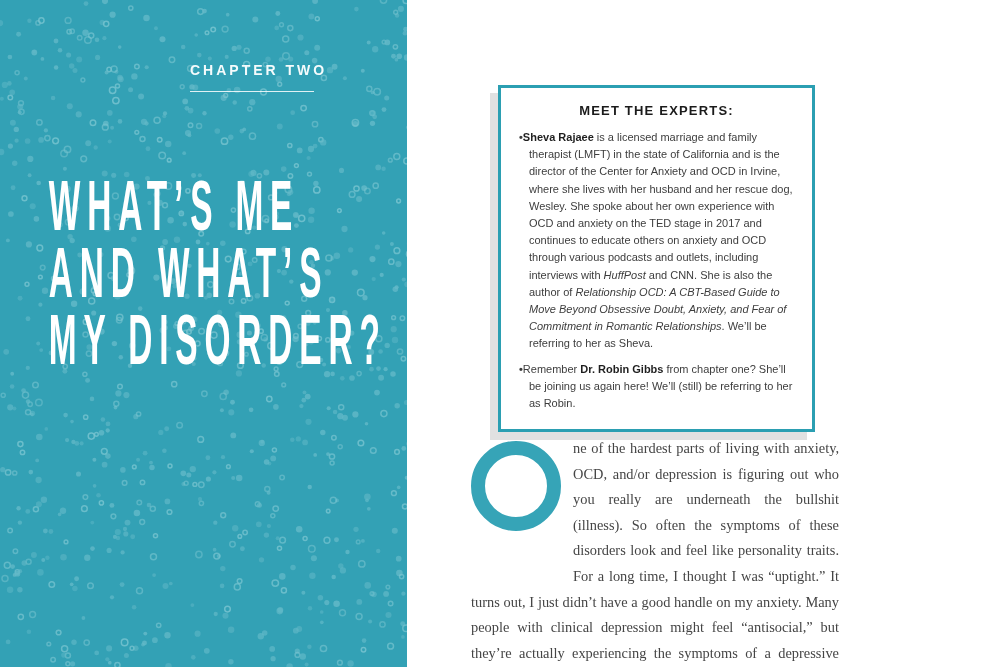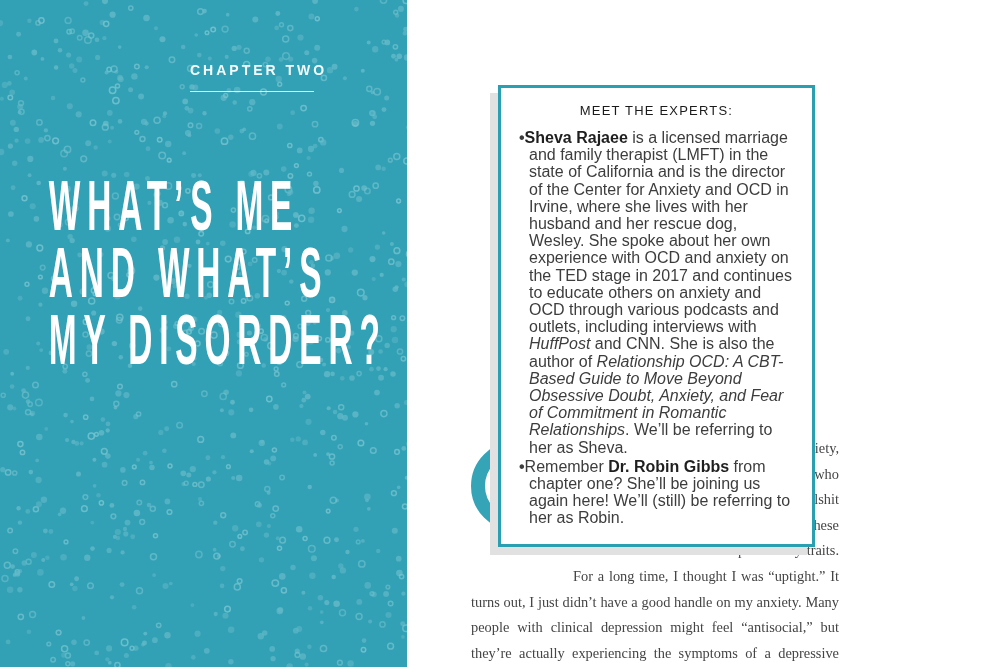--- a/index.html
+++ b/index.html
@@ -15,24 +15,24 @@
   .chapter-rule { width:124px; height:1px; background:rgba(255,255,255,.85); margin-top:13px; }
   .title-block { position:absolute; left:0; top:172px; width:100%; z-index:2; text-align:left; }
   .title-line { color:#ffffff; font-weight:700; font-size:44px; letter-spacing:9px; line-height:67px; transform:scale(0.76,1.58); transform-origin:50% 50%; white-space:nowrap; }
 
   
   .right-page { position:relative; width:503px; height:667px; background:#ffffff; flex:0 0 auto; }
 
   .experts-box { position:absolute; left:91px; top:85px; width:317px; background:#ffffff;
                  border:3px solid #2b9fb2; box-shadow:-8px 8px 0 0 #e1e1e1;
                  padding:15px 18px 17px 18px; z-index:2; }
-  .experts-heading { text-align:center; font-size:13px; font-weight:400; letter-spacing:1.2px; color:#1b1b1b; margin-bottom:11px; }
+  .experts-heading { text-align:center; font-size:13px; font-weight:700; letter-spacing:1.2px; color:#1b1b1b; margin-bottom:11px; }
   .experts-list { list-style:none; }
-  .experts-list li { font-size:16px; line-height:17.2px; color:#3d3d3d; padding-left:10px; text-indent:-10px; }
-  .experts-list li + li { margin-top:2px; }
+  .experts-list li { font-size:11px; line-height:17.2px; color:#3d3d3d; padding-left:10px; text-indent:-10px; }
+  .experts-list li + li { margin-top:8px; }
   .bullet-dot { display:inline; font-weight:700; color:#3d3d3d; }
   .experts-list span.seg-b { font-weight:700; color:#1f1f1f; }
   .experts-list span.seg-i { font-style:italic; }
 
   .body-block { position:absolute; left:64px; top:436px; width:368px; z-index:1; }
   .body-par { font-family:"Liberation Serif", serif; font-size:14.4px; line-height:25.6px;
               color:#454545; text-align:justify; }
   .body-par span.seg-i { }
   .dropcap-float { float:left; width:102px; height:128px; }
   .dropcap-ring { width:90px; height:90px; border:14px solid #36a4b7; border-radius:50%; margin-top:5px; }

